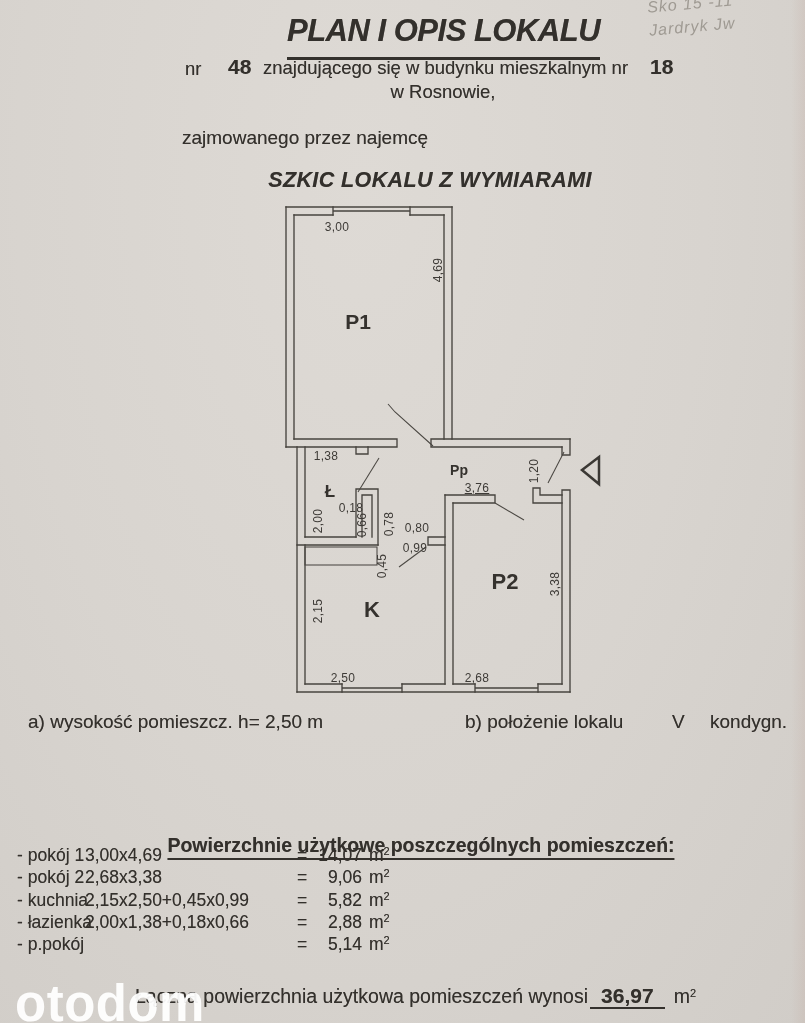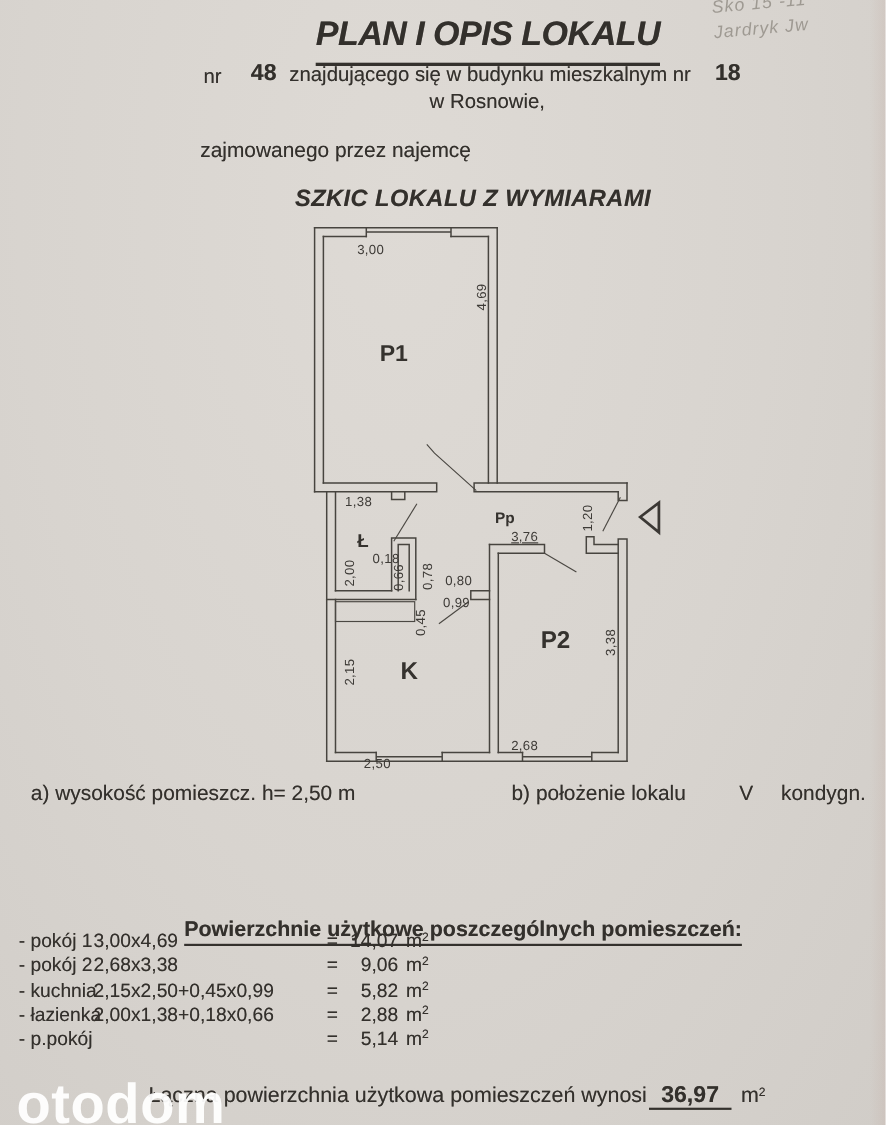--- a/index.html
+++ b/index.html
@@ -163,21 +163,21 @@
       <span class="plan-label rot" style="left: 534px; top: 471px;">1,20</span>
       <span class="plan-label" style="left: 351px; top: 508px;">0,18</span>
       <span class="plan-label" style="left: 417px; top: 528px;">0,80</span>
       <span class="plan-label rot" style="left: 318px; top: 521px;">2,00</span>
       <span class="plan-label rot" style="left: 362px; top: 525px;">0,66</span>
       <span class="plan-label rot" style="left: 389px; top: 524px;">0,78</span>
       <span class="plan-label" style="left: 415px; top: 548px;">0,99</span>
       <span class="plan-label rot" style="left: 382px; top: 566px;">0,45</span>
       <span class="plan-label rot" style="left: 318px; top: 611px;">2,15</span>
       <span class="plan-label rot" style="left: 555px; top: 584px;">3,38</span>
-      <span class="plan-label" style="left: 343px; top: 694px;">2,50</span>
+      <span class="plan-label" style="left: 343px; top: 678px;">2,50</span>
       <span class="plan-label" style="left: 477px; top: 678px;">2,68</span>
     </div>
 
   <div class="abs" style="left:0;top:711px;width:682px;height:24px;">
     <span class="abs note soft" style="left:28px;">a) wysokość pomieszcz. h= 2,50 m</span>
     <span class="abs note soft" style="left:465px;">b) położenie lokalu</span>
     <span class="abs note soft" style="left:672px;">V</span>
     <span class="abs note soft" style="left:710px;">kondygn.</span>
   </div>
 

